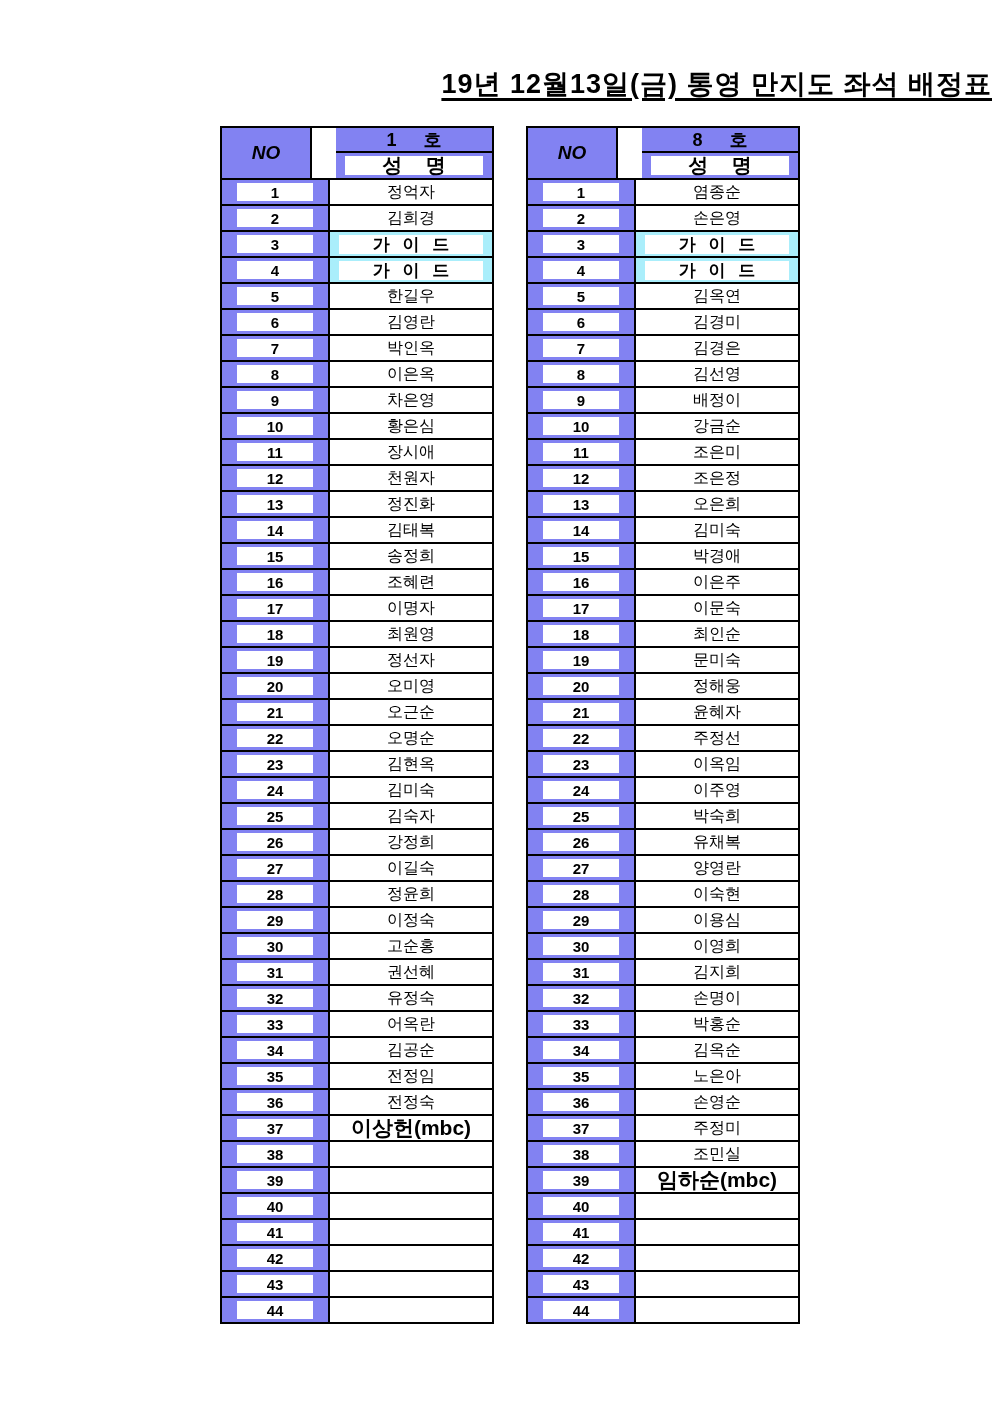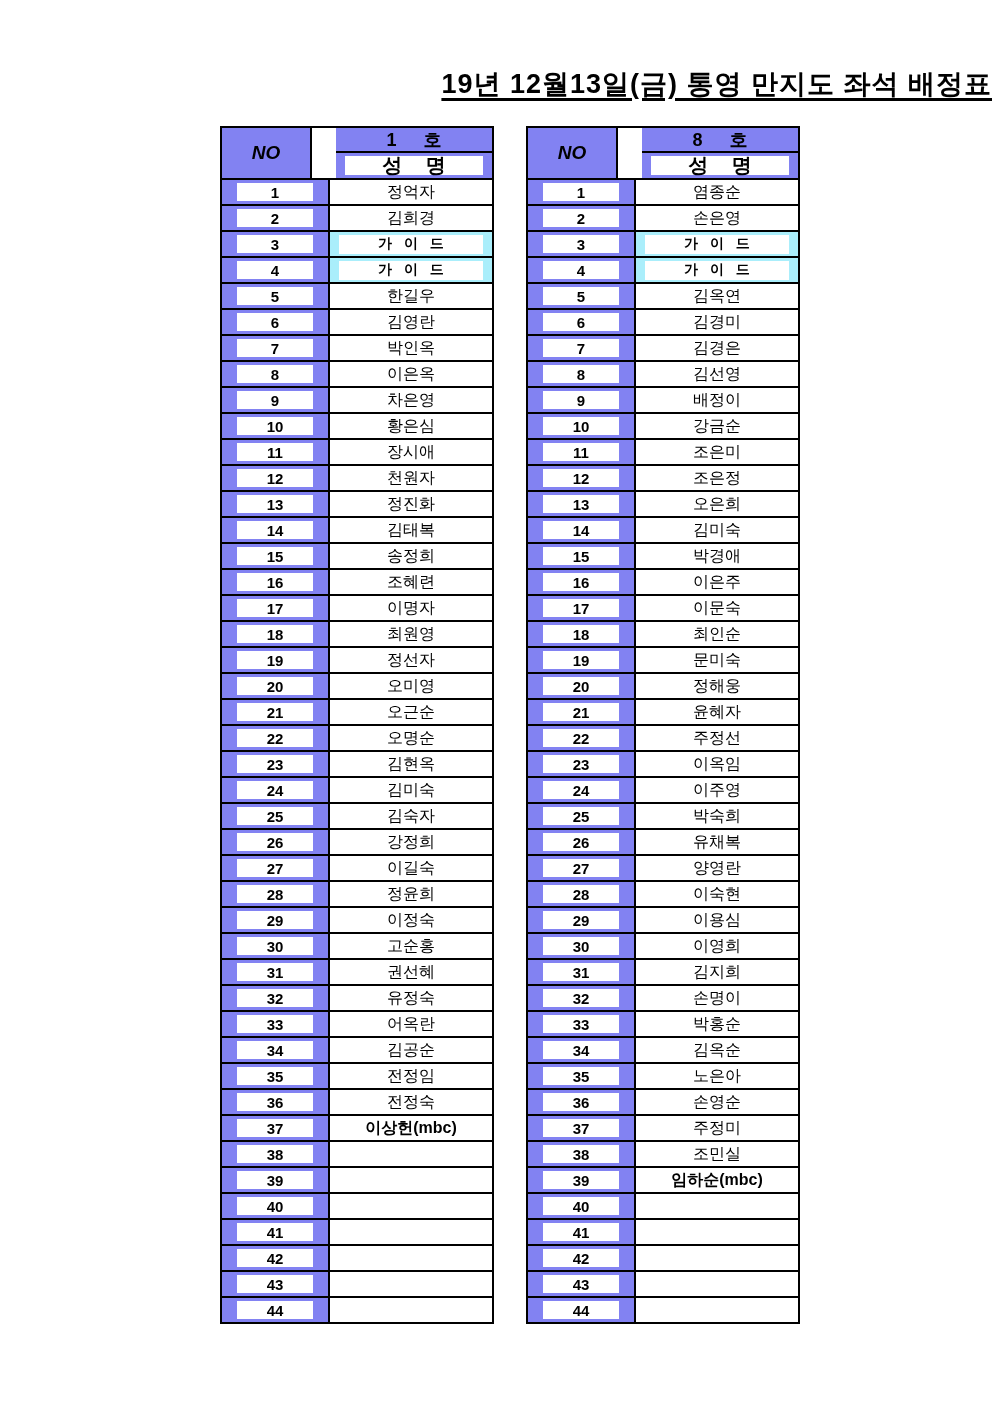--- a/index.html
+++ b/index.html
@@ -94,24 +94,24 @@
     font-size:16px;
     overflow:hidden;
   }
   .name-cell.guide{
     background:var(--cyan);
   }
   .name-cell.guide .guide-box{
     background:#fff;
     width:89%;height:19px;
     display:flex;align-items:center;justify-content:center;
-    font-weight:bold;font-size:14px;
+    font-weight:bold;font-size:17px;
     white-space:pre;word-spacing:8px;
   }
-  .name-cell.bold{font-weight:bold;font-size:16px;}
+  .name-cell.bold{font-weight:bold;font-size:21px;}
 </style>
 </head>
 <body>
 
 <div class="title">19년 12월13일(금) 통영 만지도 좌석 배정표</div>
 
 <div class="tables-wrap">
 
   <div class="tbl">
     <div class="thead">

